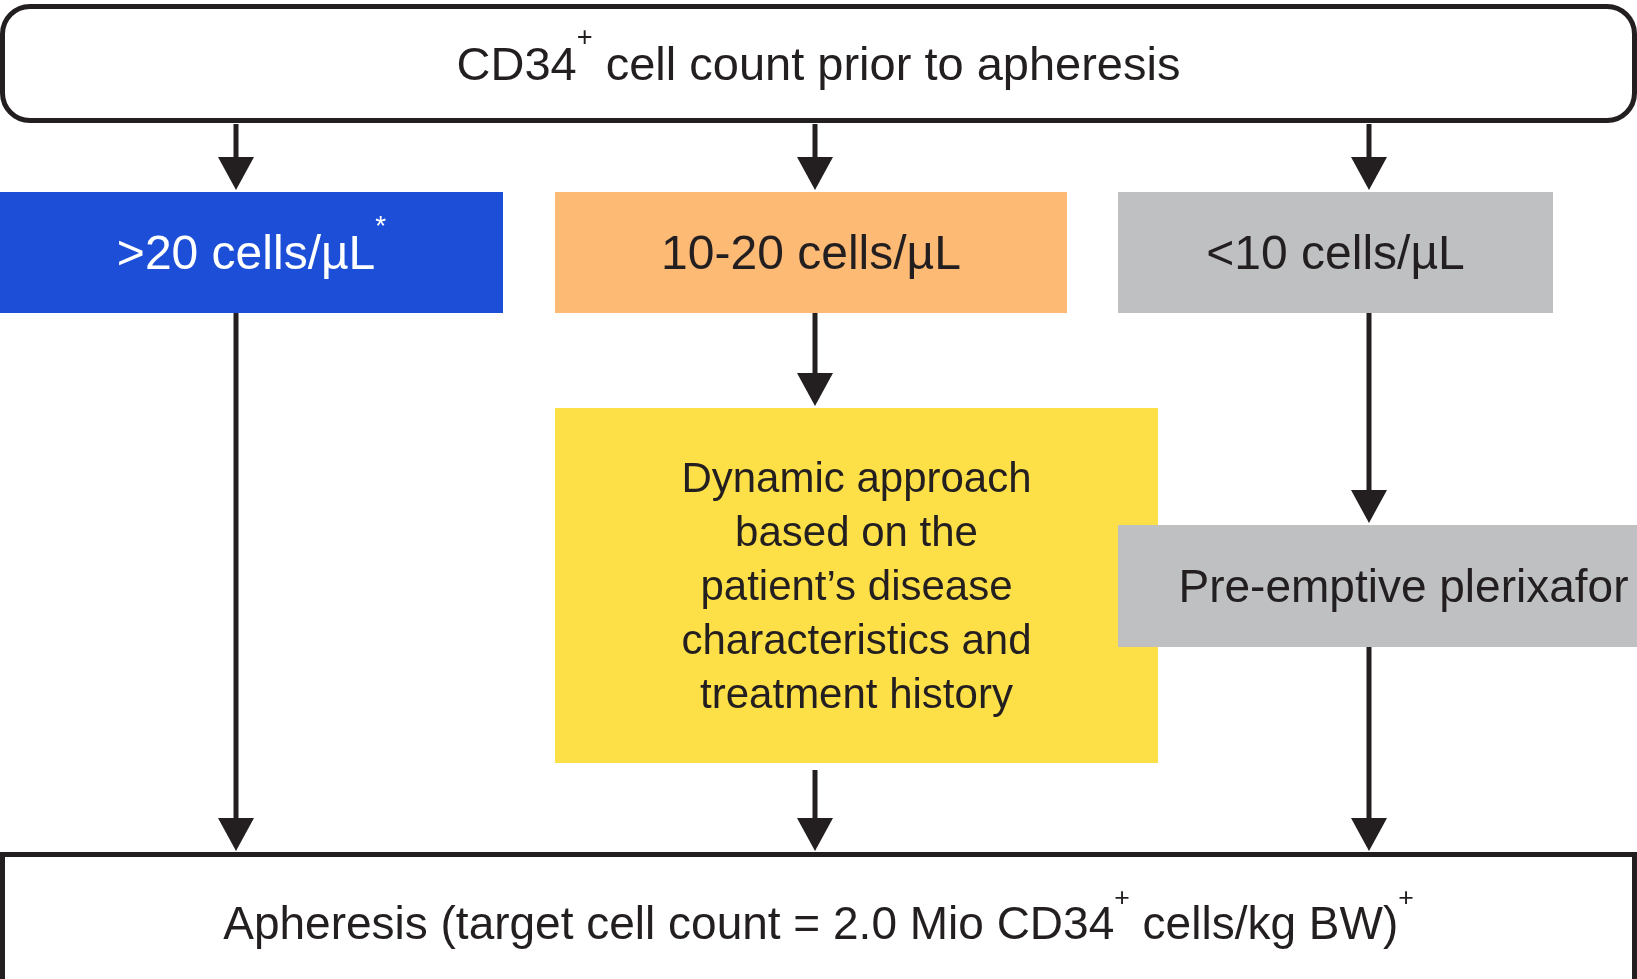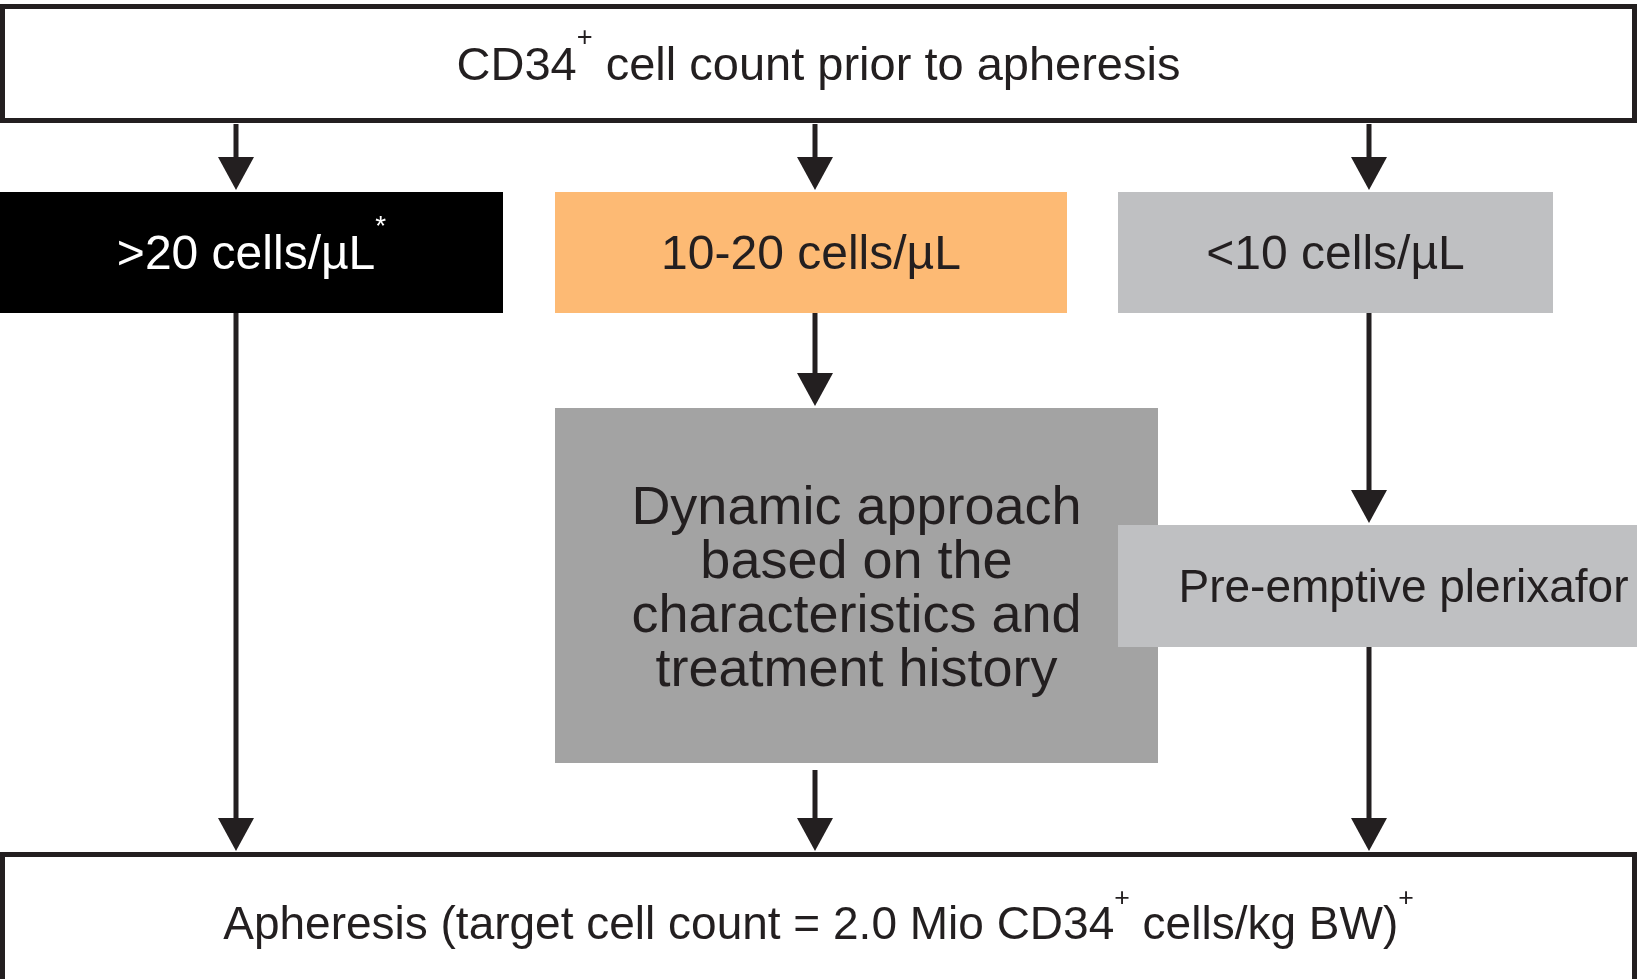--- a/index.html
+++ b/index.html
@@ -20,29 +20,29 @@
     justify-content: center;
     text-align: center;
   }
   .outline-box {
     left: 0;
     width: 1637px;
     background: #ffffff;
     border: 5px solid #231f20;
     font-size: 47px;
   }
-  .top-box { top: 4px; height: 119px; }
+  .top-box { top: 4px; height: 119px; border-radius: 30px; }
   .bottom-box { top: 852px; height: 142px; font-size: 46px; }
   .branch-box { top: 192px; height: 121px; font-size: 48px; }
-  .branch-high { left: 0; width: 503px; background: #000000; color: #ffffff; }
+  .branch-high { left: 0; width: 503px; background: #1d4ed8; color: #ffffff; }
   .branch-mid  { left: 555px; width: 512px; background: #fdba74; }
   .branch-low  { left: 1118px; width: 435px; background: #bfc0c2; }
   .dynamic-box {
     left: 555px; top: 408px; width: 603px; height: 355px;
-    background: #a3a3a3; font-size: 54px; line-height: 54px;
+    background: #fde047; font-size: 42px; line-height: 54px;
     flex-direction: column;
   }
   .plerixafor-box {
     left: 1118px; top: 525px; width: 571px; height: 122px;
     background: #bfc0c2; font-size: 46px;
   }
   sup.sp {
     font-size: 58%;
     line-height: 0;
     position: relative;
@@ -108,20 +108,21 @@
   <div class="box branch-box branch-mid">
     <span>10-20 cells/µL</span>
   </div>
   <div class="box branch-box branch-low">
     <span>&lt;10 cells/µL</span>
   </div>
 
   <div class="box dynamic-box">
     <div>Dynamic approach</div>
     <div>based on the</div>
+    <div>patient’s disease</div>
     <div>characteristics and</div>
     <div>treatment history</div>
   </div>
 
   <div class="box plerixafor-box">
     <span>Pre-emptive plerixafor</span>
   </div>
 
   <div class="box outline-box bottom-box">
     <span><span>Apheresis (target cell count = 2.0 Mio CD34</span><sup class="sp">+</sup><span> cells/kg BW)</span><sup class="sp">+</sup></span>

